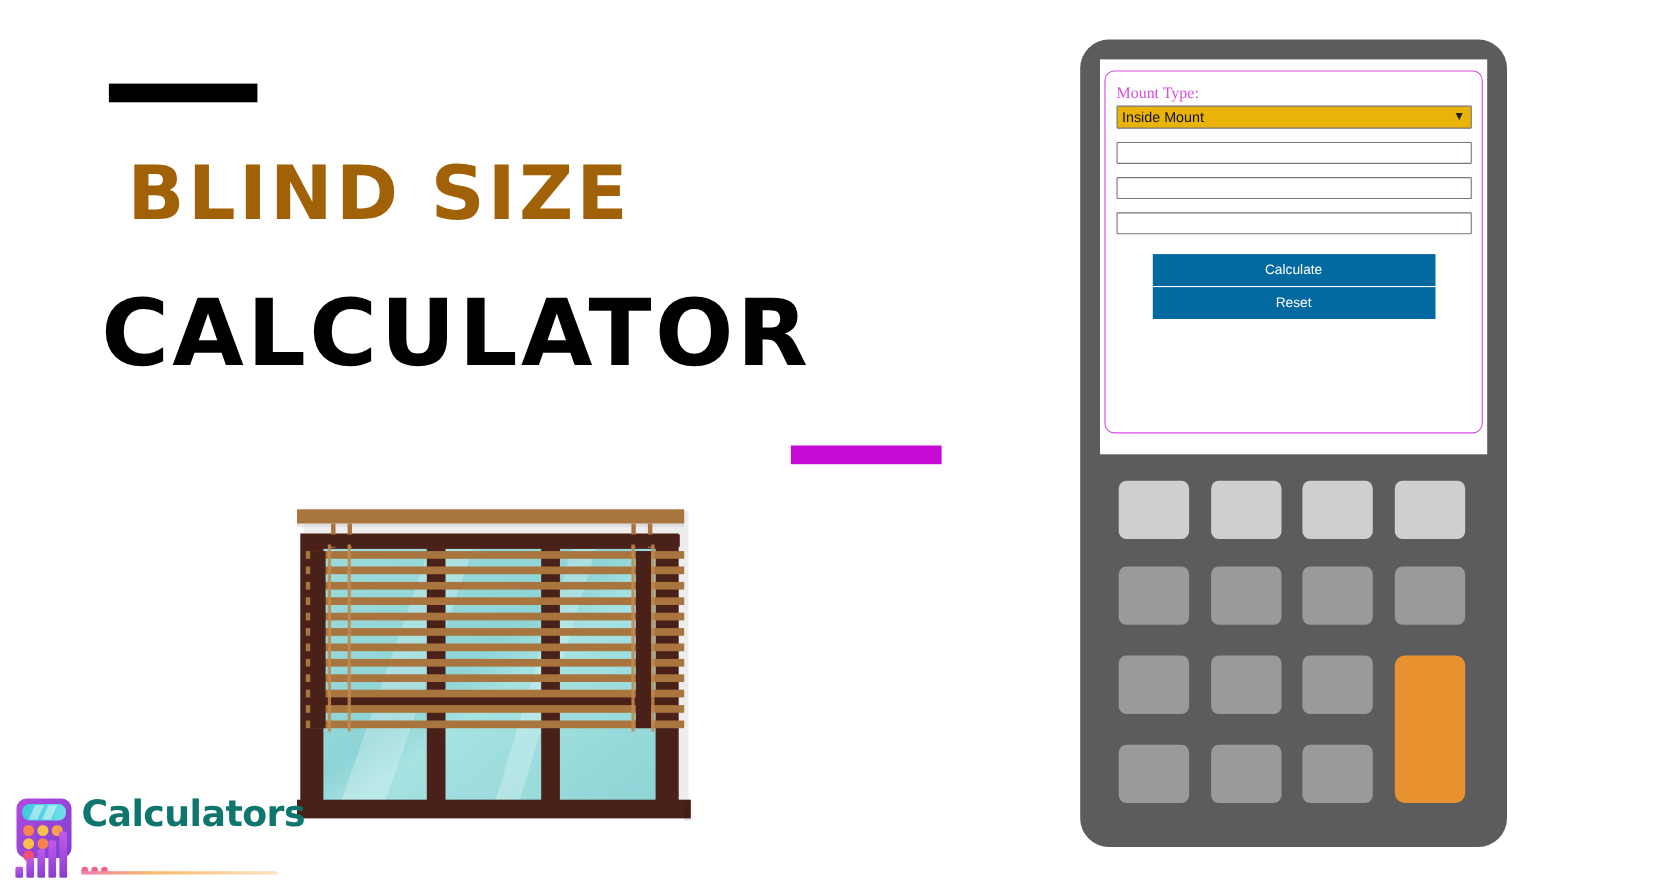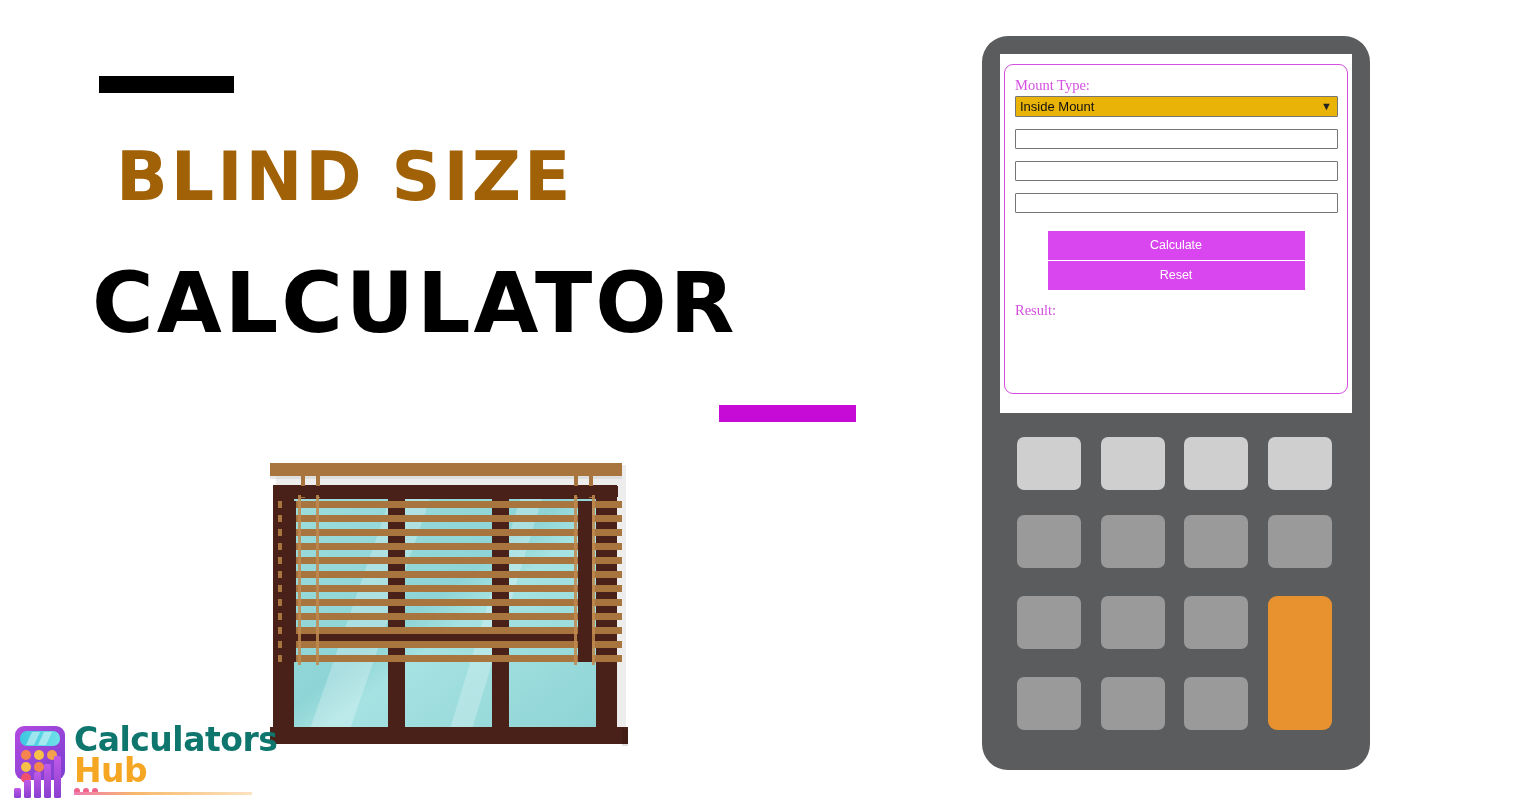--- a/index.html
+++ b/index.html
@@ -91,21 +91,21 @@
   .text-input {
     display: block; width: 323px; height: 20px;
     border: 1px solid #767676; background: #fff;
     font-family: "Liberation Sans", sans-serif; font-size: 13px;
     color: #111; padding: 0 3px; border-radius: 1px; outline: none;
   }
   .gap { height: 12px; }
   .gap-sm { height: 9px; }
   .btn {
     display: block; width: 257px; height: 29px; margin: 0 auto;
-    background: #d946ef; color: #ffffff; border: none;
+    background: #0369a1; color: #ffffff; border: none;
     font-family: "Liberation Sans", sans-serif; font-size: 12.5px;
     line-height: 29px; text-align: center; cursor: pointer;
   }
   .btn + .btn { margin-top: 1px; }
   .result-label {
     font-family: "Liberation Serif", serif; font-size: 14.5px;
     color: #d44ee0; margin-top: 12px; display: block;
   }
 
   
@@ -231,21 +231,20 @@
           <rect x="2" y="66" width="7" height="10" rx="1.5" fill="url(#lgBar)"></rect>
           <rect x="12" y="58" width="7" height="18" rx="1.5" fill="url(#lgBar)"></rect>
           <rect x="22" y="50" width="7" height="26" rx="1.5" fill="url(#lgBar)"></rect>
           <rect x="32" y="42" width="7" height="34" rx="1.5" fill="url(#lgBar)"></rect>
           <rect x="42" y="34" width="7" height="42" rx="1.5" fill="url(#lgBar)"></rect>
         </g>
       </svg>
     </div>
     <div class="logo-text">
       <div class="logo-word1">Calculators</div>
-      <div class="logo-word2">Hub</div>
     </div>
     <div class="logo-dots">
         <i></i>
         <i></i>
         <i></i>
       </div>
     <div class="logo-rule"></div>
   </div>
 
   <div class="device"></div>
@@ -270,21 +269,20 @@
     <div class="gap"></div>
 
     <input class="text-input" type="text" value="" style="">
 
     <div class="gap-sm"></div>
     <div class="gap-sm"></div>
 
     <button class="btn">Calculate</button>
     <button class="btn">Reset</button>
 
-    <span class="result-label">Result:</span>
   </div>
 
   <div class="keypad">
     <div class="key key-top" style="left:0px;   top:0px;"></div>
     <div class="key key-top" style="left:84px;  top:0px;"></div>
     <div class="key key-top" style="left:167px; top:0px;"></div>
     <div class="key key-top" style="left:251px; top:0px;"></div>
 
     <div class="key key-grey" style="left:0px;   top:78px;"></div>
     <div class="key key-grey" style="left:84px;  top:78px;"></div>

